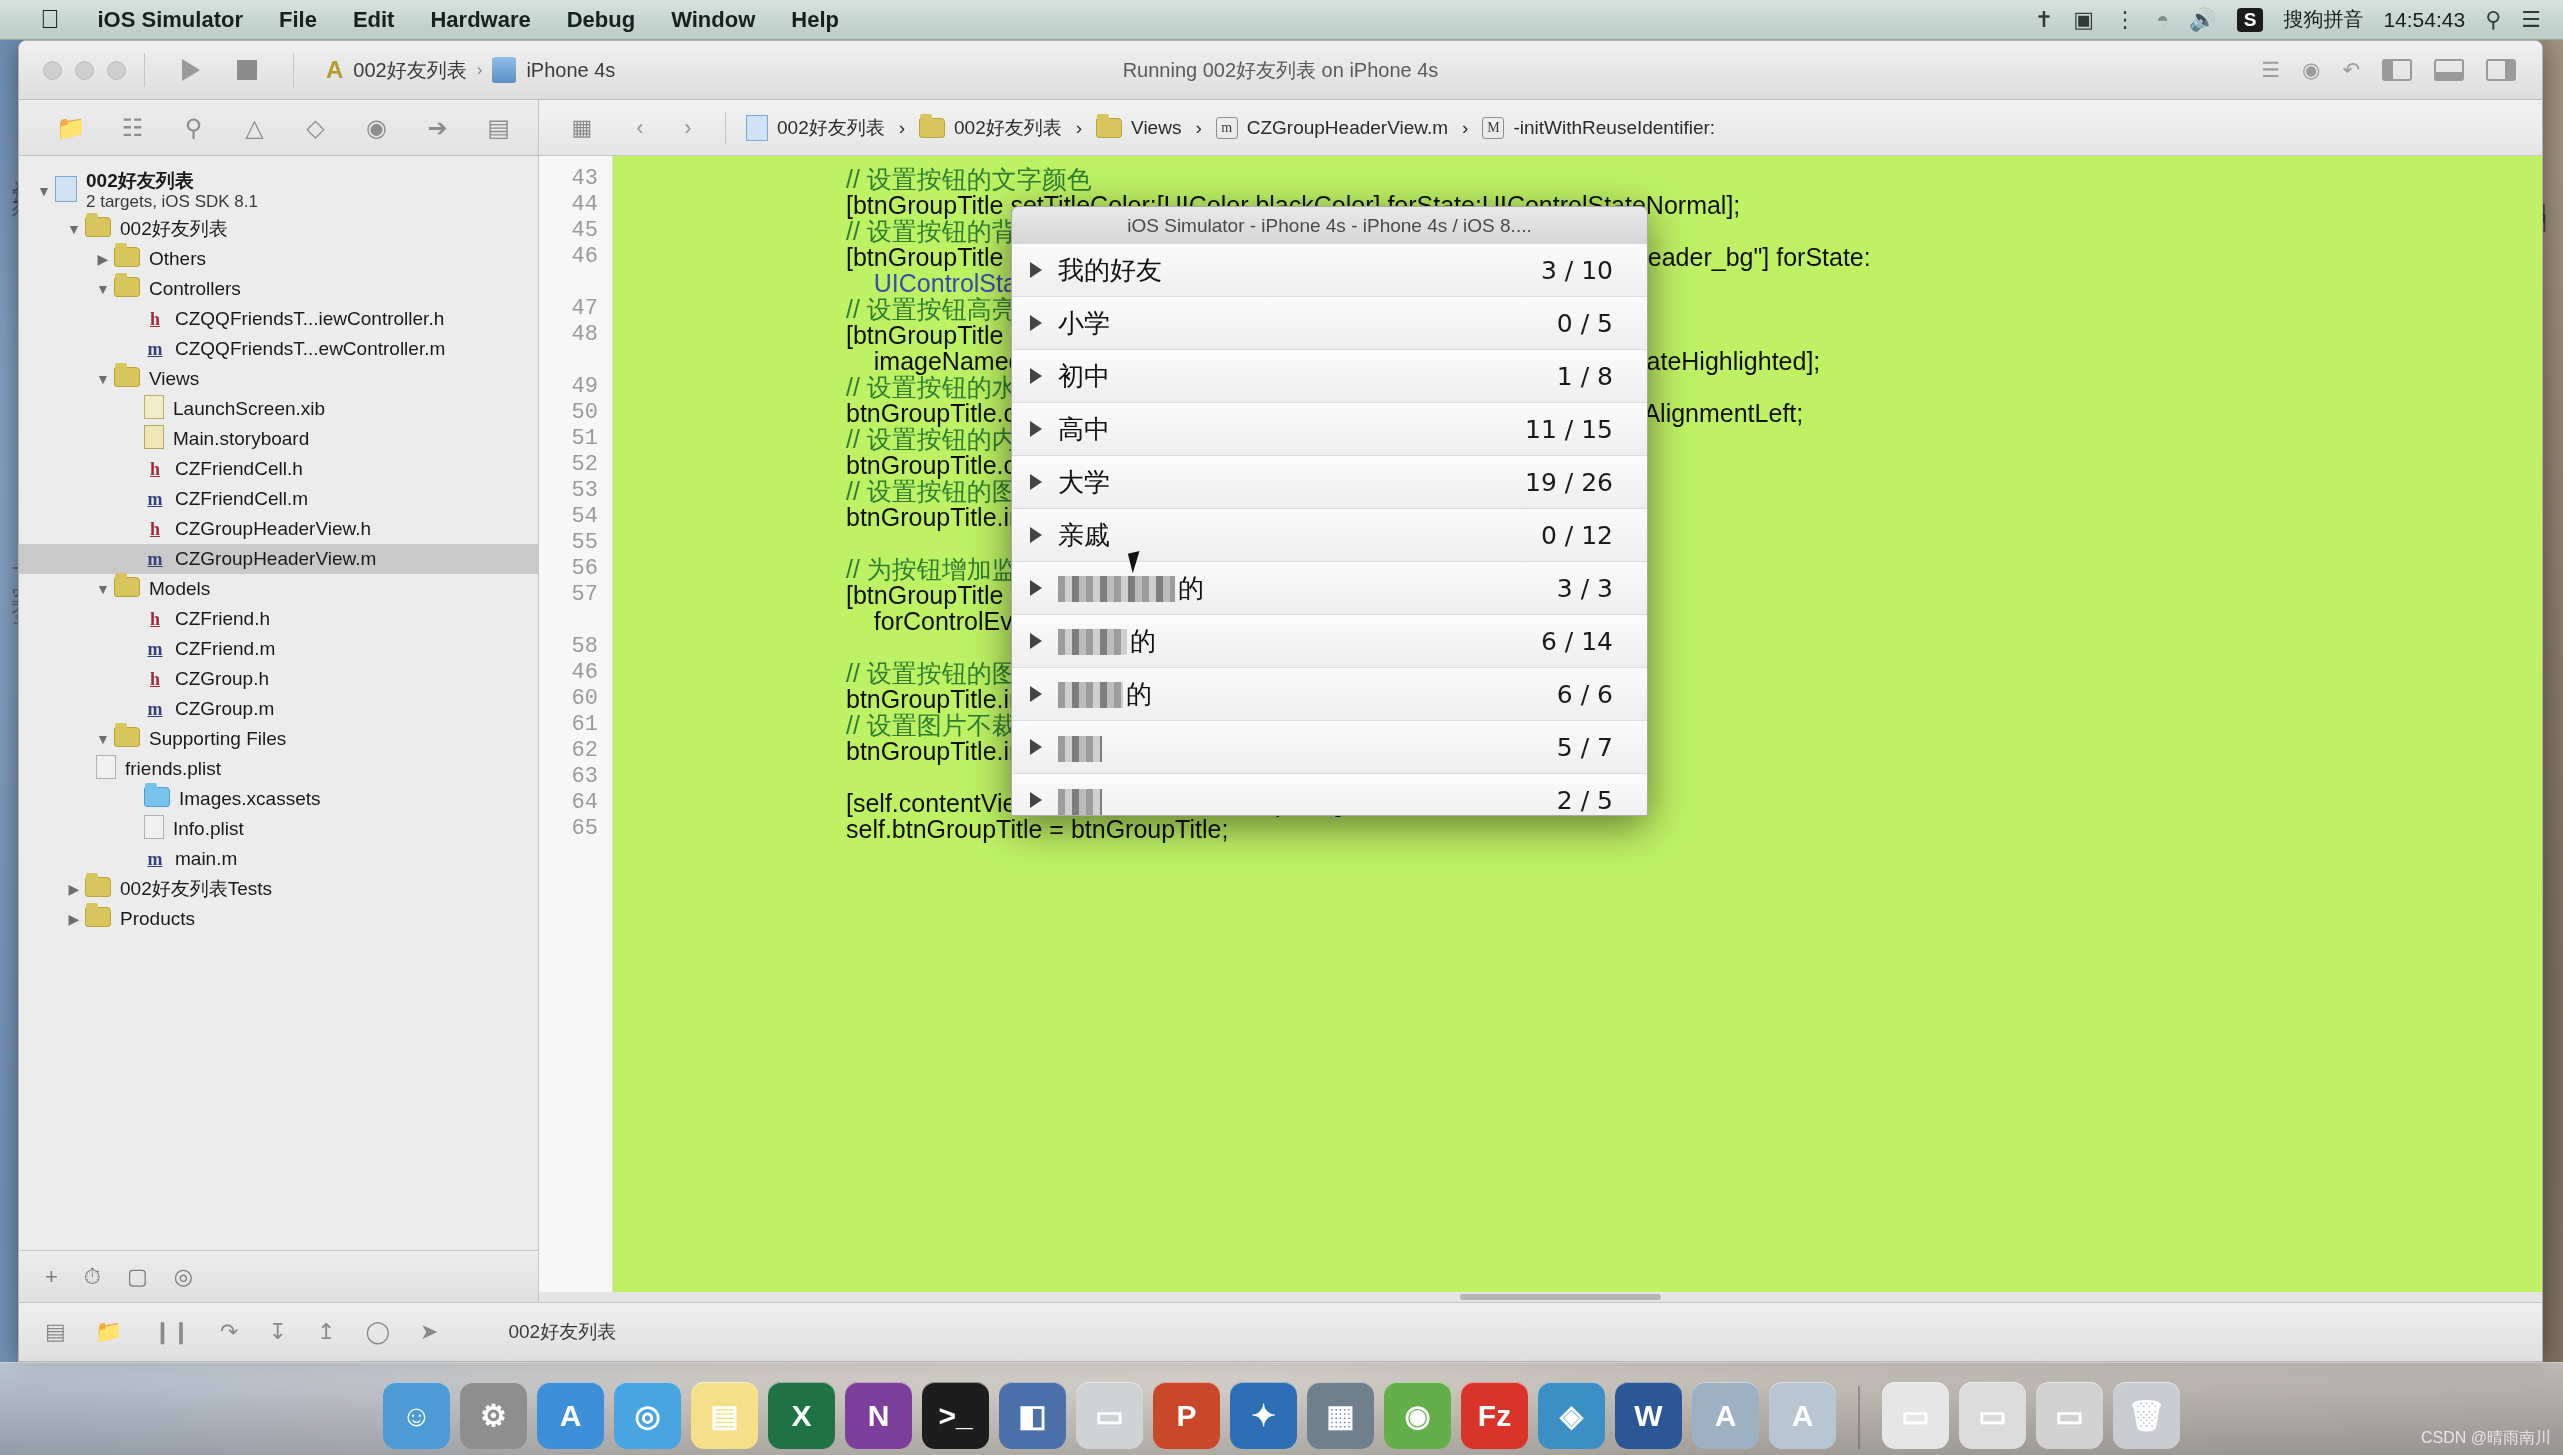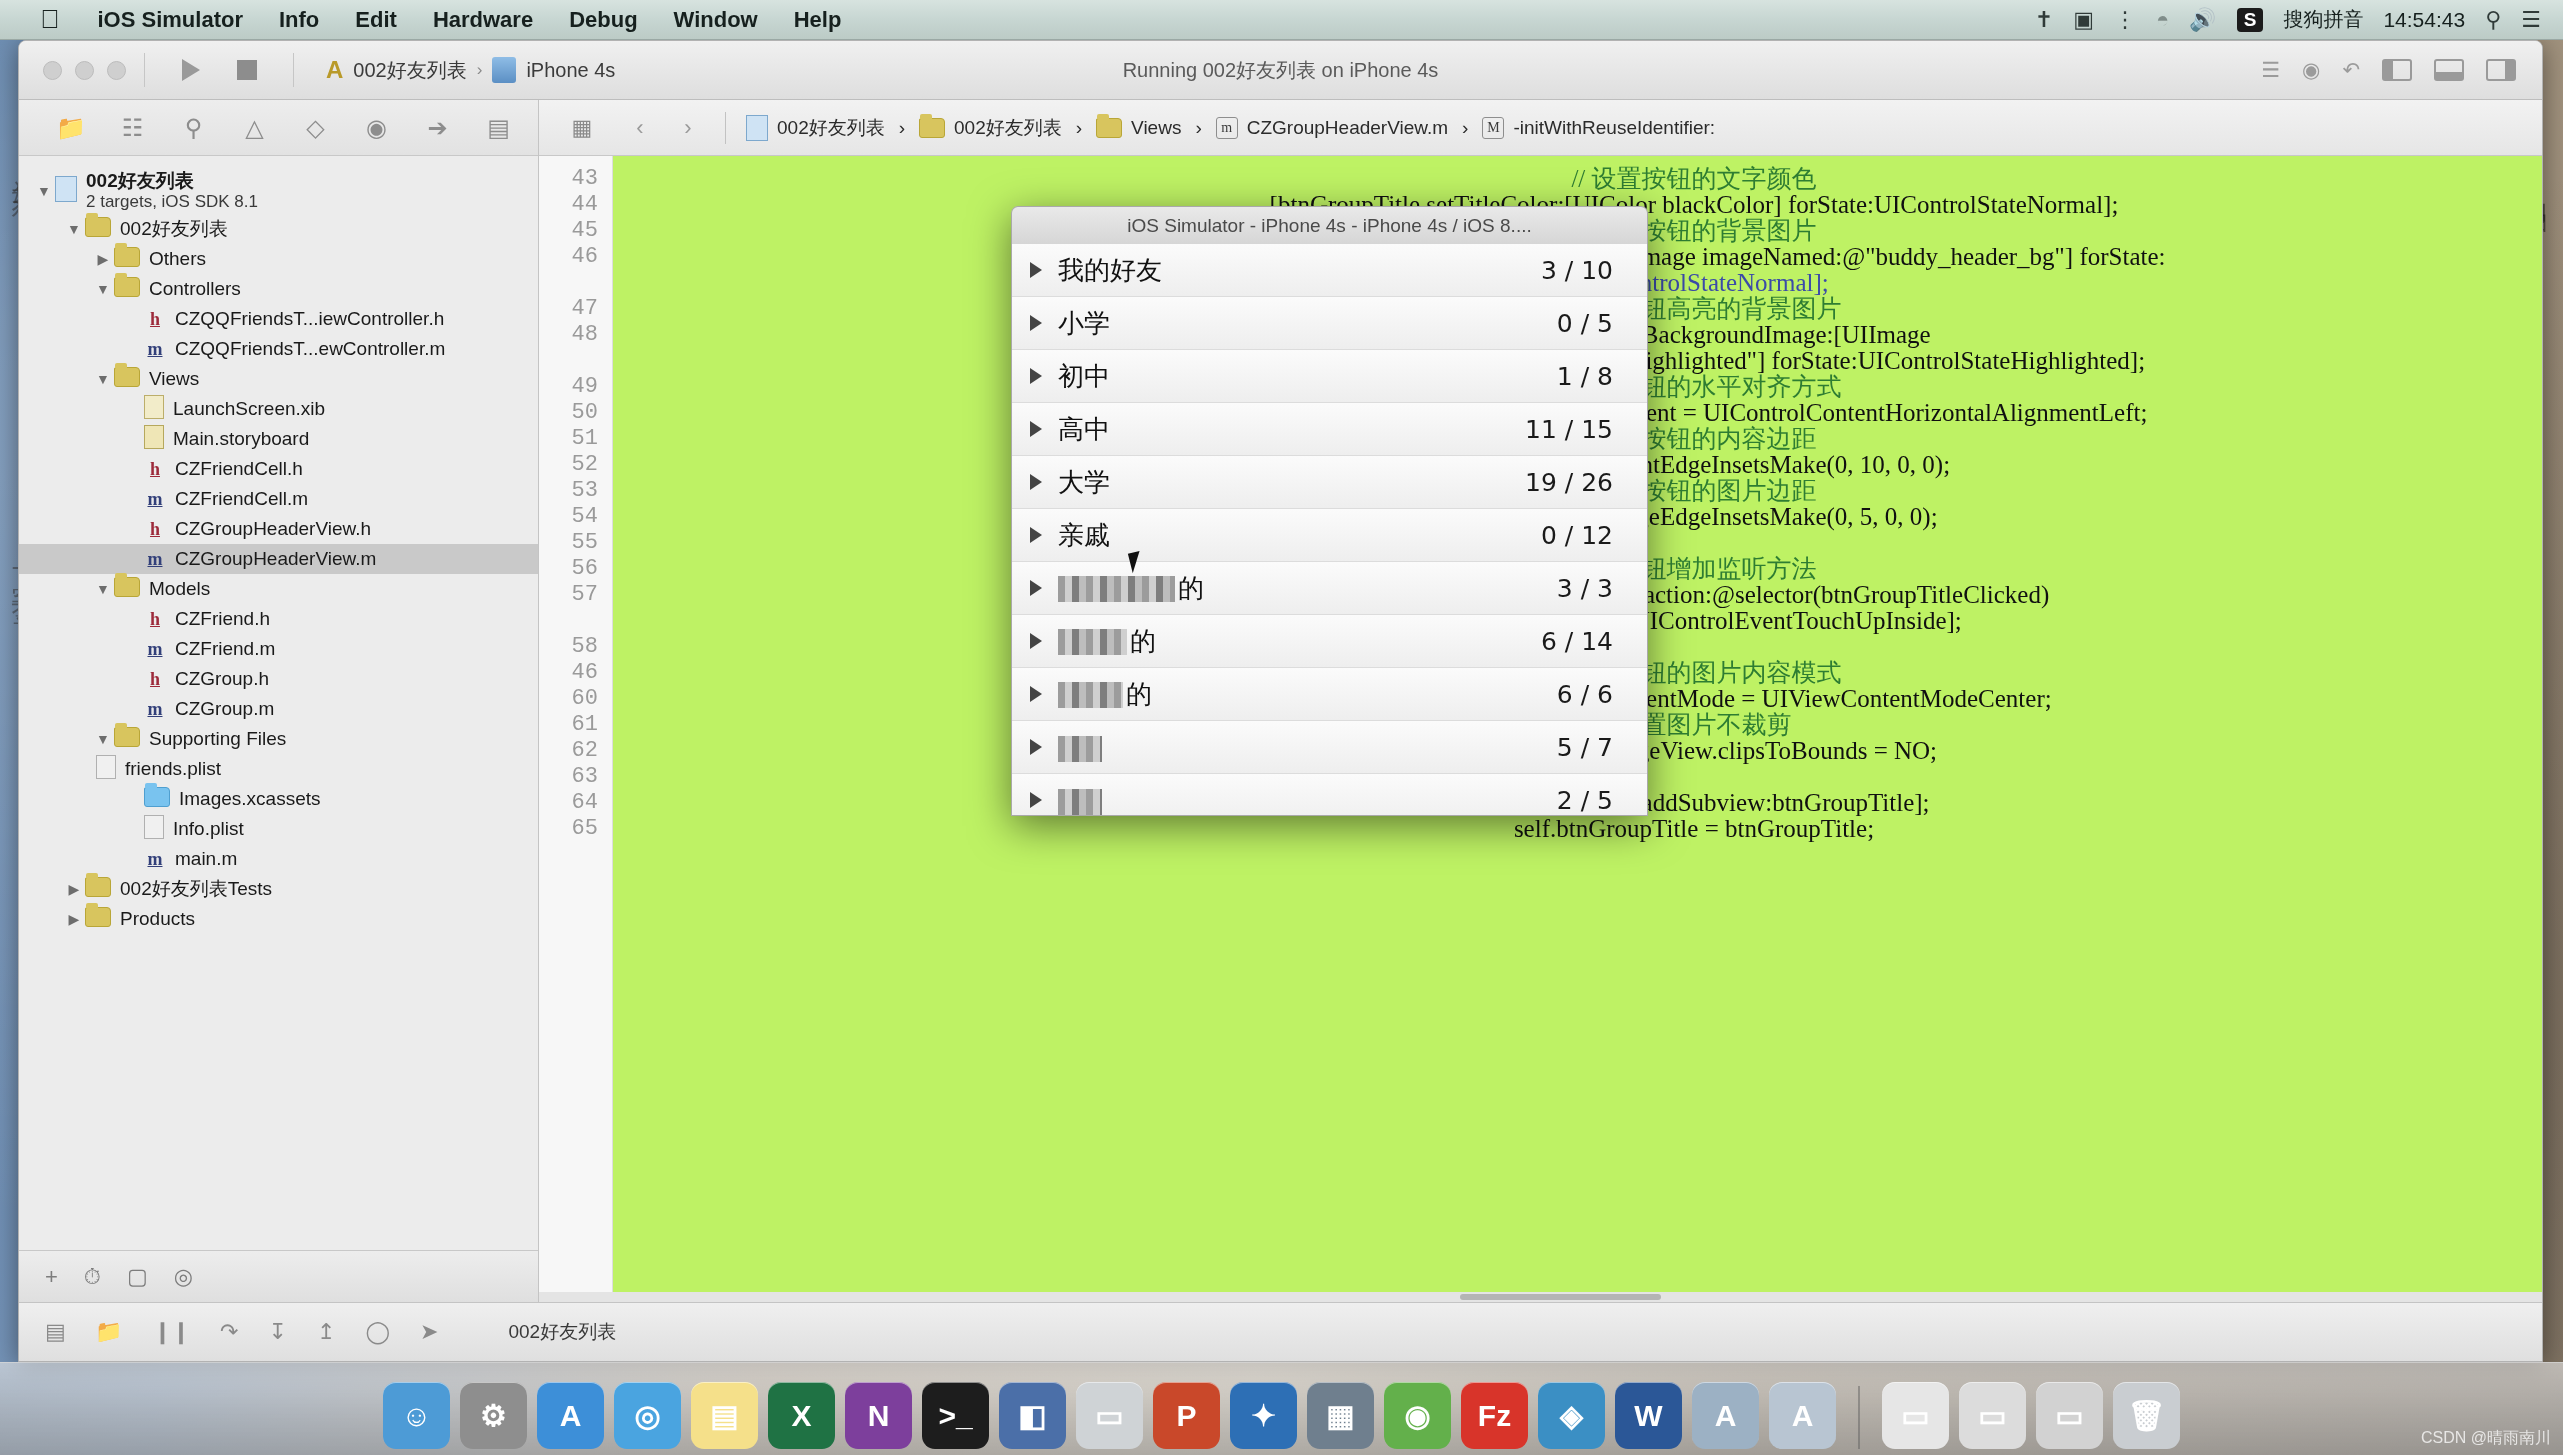--- a/index.html
+++ b/index.html
@@ -156,22 +156,22 @@
 
   #code-wrap{ flex:1; display:flex; position:relative; overflow:hidden; background:#bef264; }
   #gutter{
     width:74px; flex:none; background:#f7f7f7; border-right:1px solid #ddd;
     font-family:"Liberation Mono", monospace; font-size:22px; color:#9a9a9a;
     text-align:right; padding:10px 14px 0 0;
   }
   #gutter div{ height:26px; line-height:26px; }
   #codearea{
     flex:1; position:relative; overflow:hidden;
-    font-family:Liberation Serif, serif; font-size:25px;
-    line-height:26px; white-space:pre; padding:10px 0 0 0; color:#101010;text-align:center;
+    font-family:Liberation Sans, sans-serif; font-size:25px;
+    line-height:26px; white-space:pre; padding:10px 0 0 0; color:#101010;
   }
   #codearea .ln{ height:26px; padding-left:233px; }
   .c-cm{ color:#2e7d32; }
   .c-ty{ color:#3b4ba8; }
 
   #xc-footbar{
     height:59px; display:flex; align-items:center; gap:30px;
     background:linear-gradient(#efefef,#dfdfdf); border-top:1px solid #c4c4c4;
     padding-left:26px; color:#8a8a8a; font-size:22px;
   }
@@ -254,21 +254,21 @@
 
 <div id="desktop">
   <div class="wall-text" style="left:8px; top:149px;">月光如水</div>
   <div class="wall-text" style="left:8px; top:555px;">一字千金</div>
   <div class="wall-text" style="right:10px; top:178px;">加油</div>
 </div>
 
 <div id="menubar">
   <span class="apple"></span>
   <span class="mi app">iOS Simulator</span>
-  <span class="mi">Info</span>
+  <span class="mi">File</span>
   <span class="mi">Edit</span>
   <span class="mi">Hardware</span>
   <span class="mi">Debug</span>
   <span class="mi">Window</span>
   <span class="mi">Help</span>
   <div class="right">
     <span class="sicon">✝</span>
     <span class="sicon">▣</span>
     <span class="sicon">⋮</span>
     <span class="sicon" style="opacity:.4;">◓</span>

